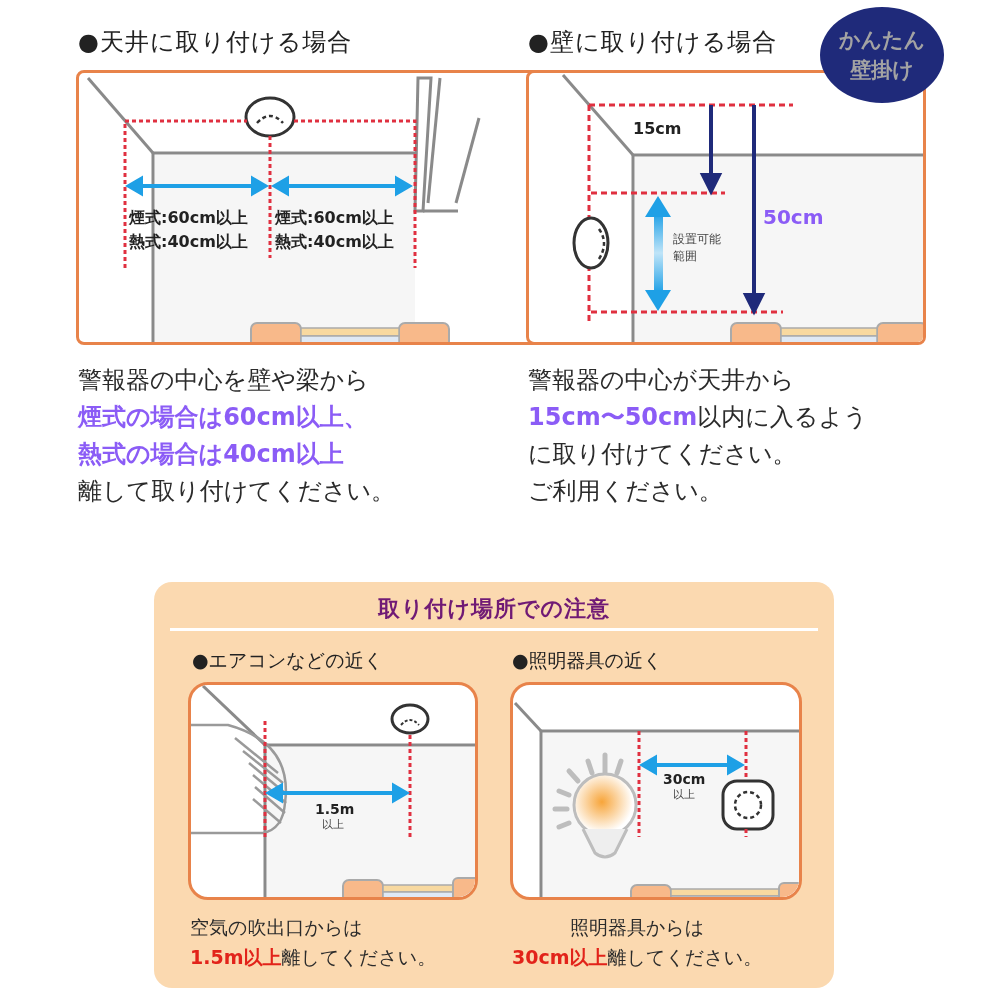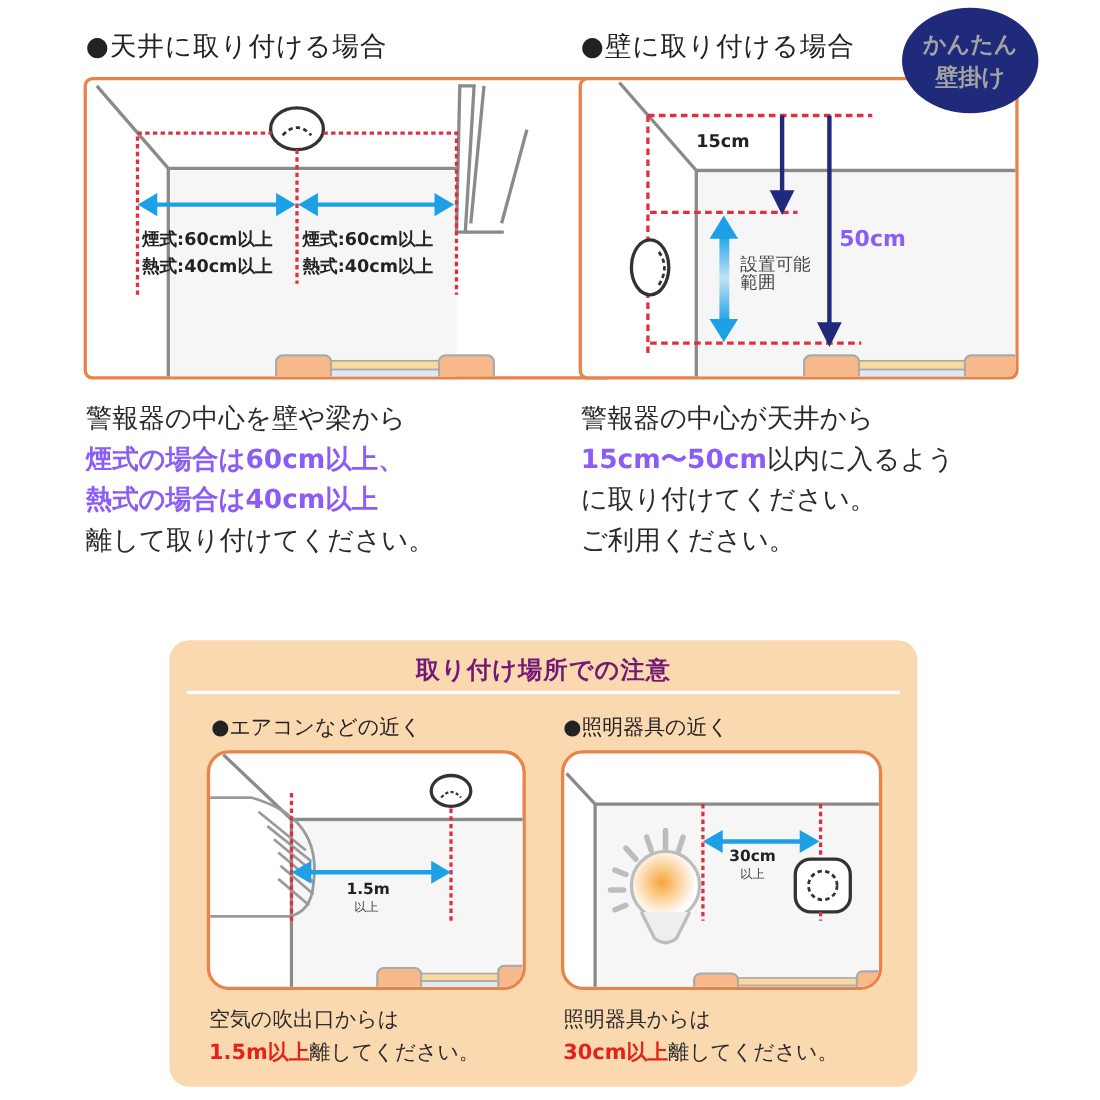--- a/index.html
+++ b/index.html
@@ -120,21 +120,21 @@
       <path d="M596 226 Q606 240 596 256" fill="none" stroke="#333" stroke-width="2.5" stroke-dasharray="4 3"></path>
     </g>
 
     <rect x="728" y="320" width="50" height="30" rx="6" fill="#f8b98a" stroke="#aaa" stroke-width="2"></rect>
     <rect x="874" y="320" width="50" height="30" rx="6" fill="#f8b98a" stroke="#aaa" stroke-width="2"></rect>
     <rect x="778" y="325" width="96" height="8" fill="#f8d9a0" stroke="#aaa" stroke-width="1.5"></rect>
     <rect x="778" y="333" width="96" height="14" fill="#dfe9f5" stroke="#aaa" stroke-width="1.5"></rect>
   </svg>
   <div class="abs" style="left:104px; top:46px; font-size:16px; font-weight:bold; color:#222;">15cm</div>
   <div class="abs" style="left:234px; top:132px; font-size:20px; font-weight:bold; color:#8b5cf6;">50cm</div>
-  <div class="abs" style="left:144px; top:158px; font-size:16px; line-height:17px; color:#444; white-space:nowrap;">
+  <div class="abs" style="left:144px; top:158px; font-size:12px; line-height:17px; color:#444; white-space:nowrap;">
     <div>設置可能</div>
     <div>範囲</div>
   </div>
 </div>
 
 <div class="badge">
   <div>かんたん</div>
   <div>壁掛け</div>
 </div>
 
@@ -240,17 +240,17 @@
       <rect x="628" y="882" width="40" height="22" rx="6" fill="#f8b98a" stroke="#aaa" stroke-width="2"></rect>
       <rect x="668" y="886" width="108" height="7" fill="#f8d9a0" stroke="#aaa" stroke-width="1.5"></rect>
       <rect x="668" y="893" width="108" height="10" fill="#dfe9f5" stroke="#aaa" stroke-width="1.5"></rect>
       <rect x="776" y="880" width="26" height="24" rx="5" fill="#f8b98a" stroke="#aaa" stroke-width="2"></rect>
     </svg>
     <div class="abs" style="left:150px; top:86px; text-align:center; width:42px;">
       <div style="font-size:14px; font-weight:bold; color:#222;">30cm</div>
       <div style="font-size:11px; color:#444;">以上</div>
     </div>
   </div>
-  <div class="sub-text" style="left:358px; top:330px;">
+  <div class="sub-text" style="left:358px; top:330px;text-align:center;">
     <span class="line">照明器具からは</span>
     <span class="line"><span class="red">30cm以上</span><span>離してください。</span></span>
   </div>
 </div>
 
 </body></html>

